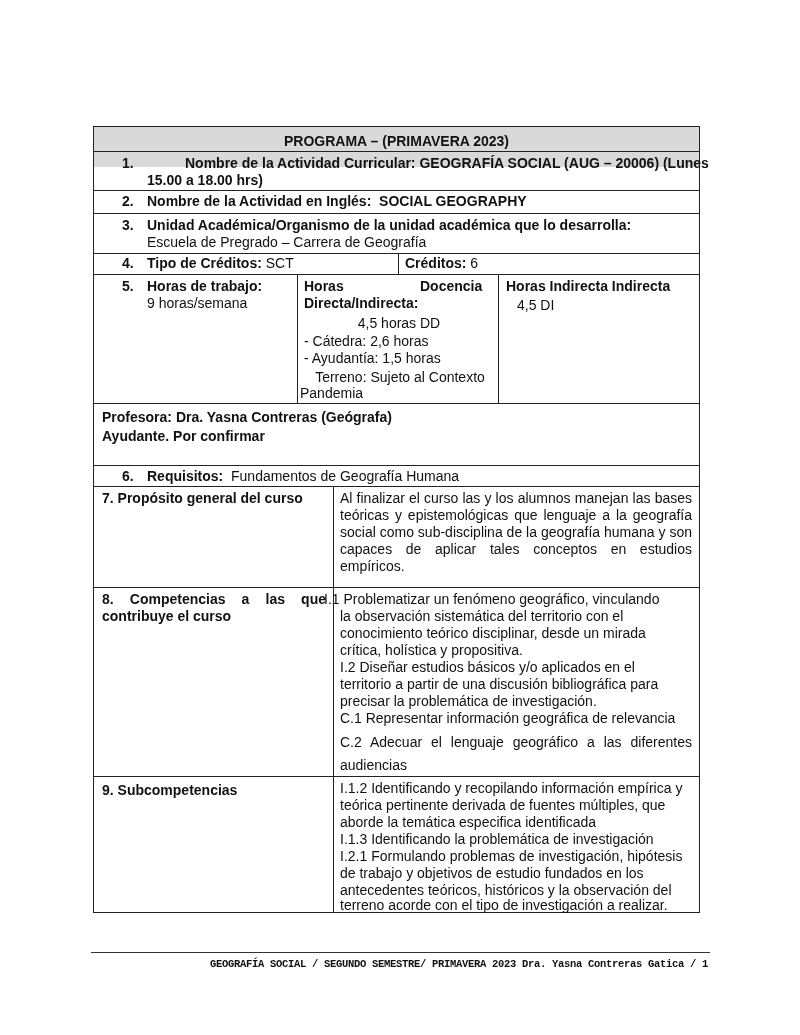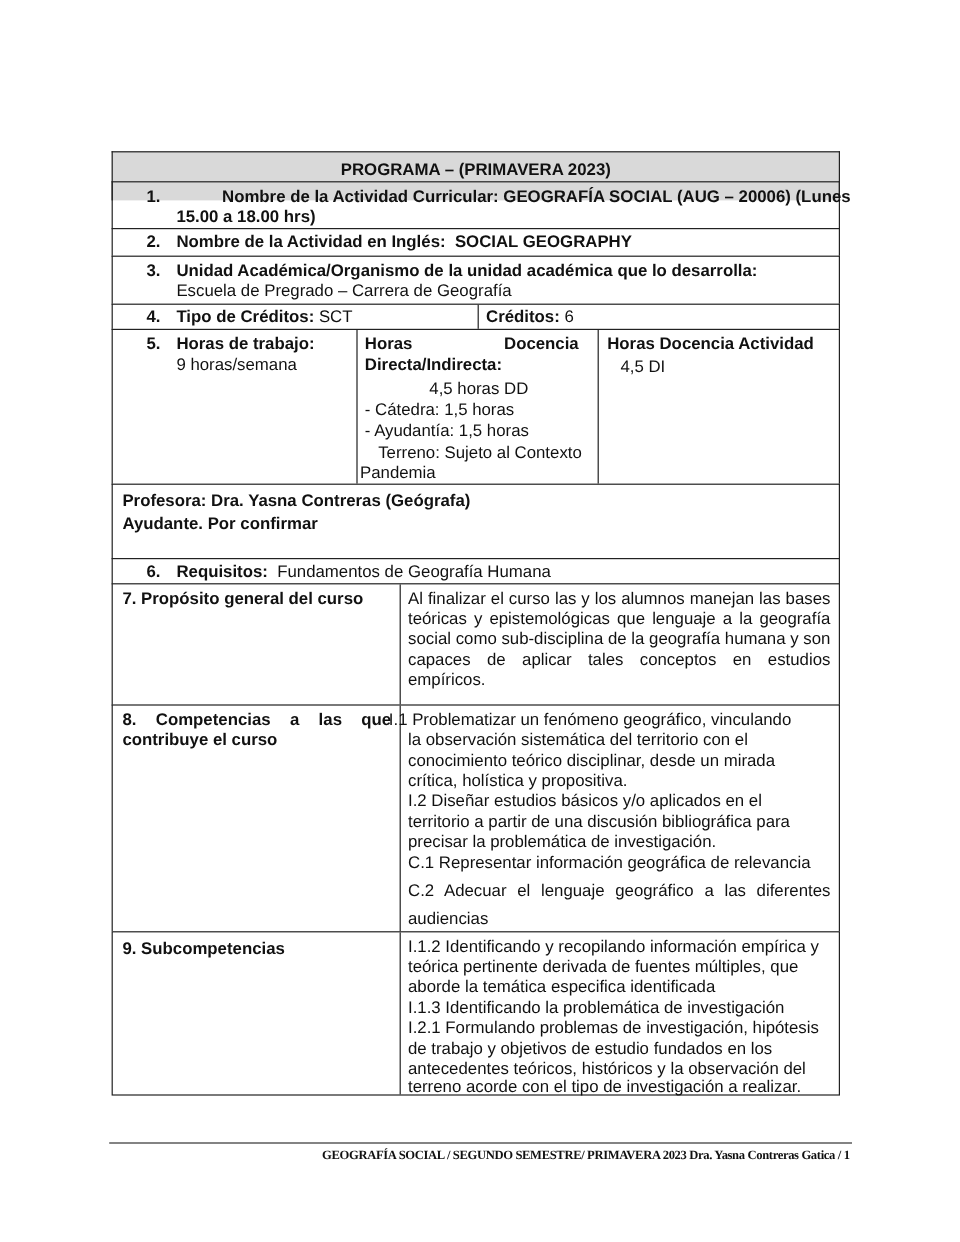--- a/index.html
+++ b/index.html
@@ -10,21 +10,21 @@
   .row { position: absolute; left: 0; width: 607px; box-sizing: border-box;
          border-left: 1.5px solid #222; border-right: 1.5px solid #222;
          border-top: 1.5px solid #222; }
   .row.last { border-bottom: 1.5px solid #222; }
   .vline { position: absolute; top: 0; bottom: 0; width: 0; border-left: 1.2px solid #222; }
   .b { font-weight: bold; }
   .line { position: absolute; white-space: nowrap; line-height: 17px; }
   .just { text-align: justify; text-align-last: justify; white-space: normal; }
   .header { background: #d9d9d9; }
   .footer-rule { position: absolute; left: 91px; top: 952px; width: 619px; height: 0; border-top: 1.5px solid #333; }
-  .footer-text { position: absolute; right: 92px; top: 958px; font-family: Liberation Serif, serif;
+  .footer-text { position: absolute; right: 92px; top: 958px; font-family: Liberation Mono, monospace;
                  font-weight: bold; font-size: 10.5px; letter-spacing: -0.3px; white-space: nowrap; color: #111; }
 </style>
 </head>
 <body>
 
 <div class="page">
   <div class="tbl">
 
     <div class="row header" style="top:16px;height:41px;">
       <div class="line b" style="left:0;right:0;top:6px;text-align:center;">PROGRAMA – (PRIMAVERA 2023)</div>
@@ -69,27 +69,27 @@
     <div class="row" style="top:164px;height:129px;">
       <div class="line b" style="left:28px;top:3px;">5.</div>
       <div class="line b" style="left:53px;top:3px;">Horas de trabajo:</div>
       <div class="line" style="left:53px;top:20px;">9 horas/semana</div>
 
       <div class="vline" style="left:203px;"></div>
       <div class="line b" style="left:210px;top:3px;">Horas</div>
       <div class="line b" style="left:326px;top:3px;">Docencia</div>
       <div class="line b" style="left:210px;top:20px;">Directa/Indirecta:</div>
       <div class="line" style="left:210px;width:190px;top:40px;text-align:center;">4,5 horas DD</div>
-      <div class="line" style="left:210px;top:58px;">- Cátedra: 1,5 horas</div>
+      <div class="line" style="left:210px;top:58px;">- Cátedra: 2,6 horas</div>
       <div class="line" style="left:210px;top:75px;">- Ayudantía: 1,5 horas</div>
       <div class="line" style="left:206px;width:200px;top:94px;text-align:center;">Terreno: Sujeto al Contexto</div>
       <div class="line" style="left:206px;width:200px;top:110px;text-align:left;">Pandemia</div>
 
       <div class="vline" style="left:404px;"></div>
-      <div class="line b" style="left:412px;top:3px;">Horas Docencia Actividad</div>
+      <div class="line b" style="left:412px;top:3px;">Horas Indirecta Indirecta</div>
       <div class="line" style="left:423px;top:22px;">4,5 DI</div>
     </div>
 
     <div class="row" style="top:293px;height:62px;">
       <div class="line b" style="left:8px;top:5px;">Profesora:  Dra. Yasna Contreras (Geógrafa)</div>
       <div class="line b" style="left:8px;top:24px;">Ayudante. Por confirmar</div>
     </div>
 
     <div class="row" style="top:355px;height:21px;">
       <div class="line b" style="left:28px;top:2px;">6.</div>

